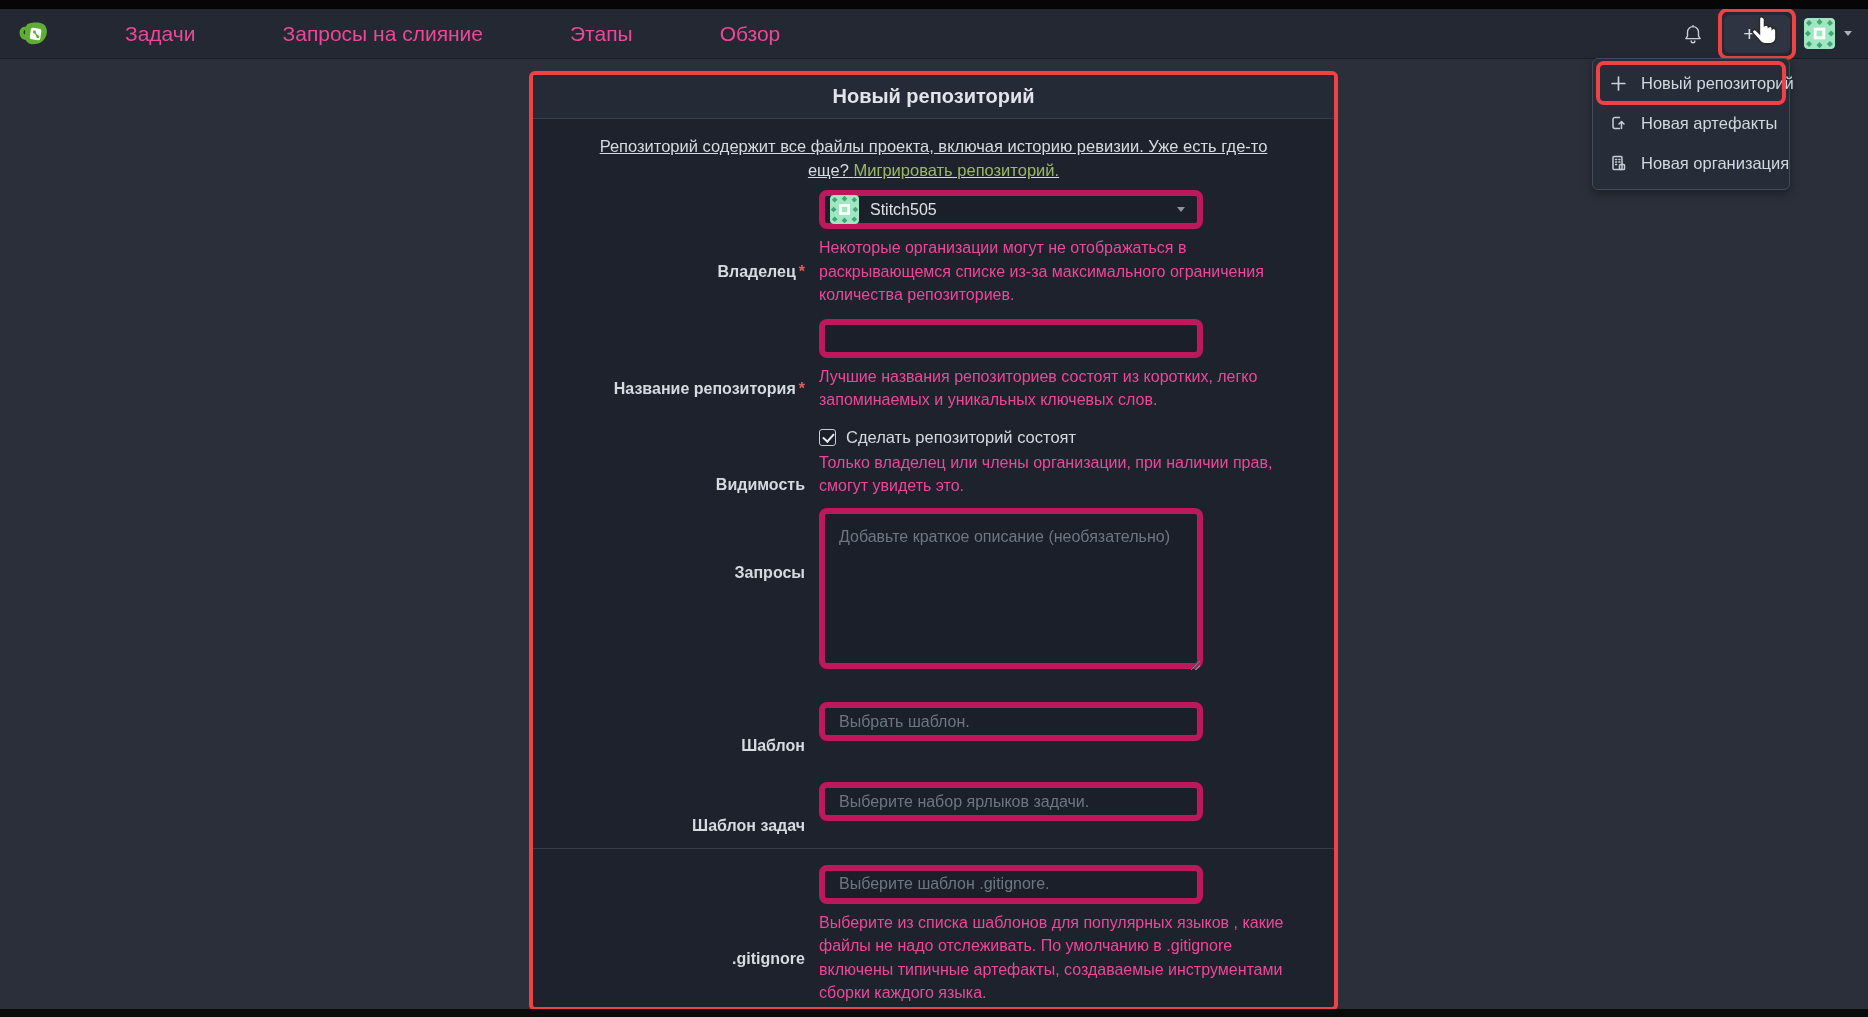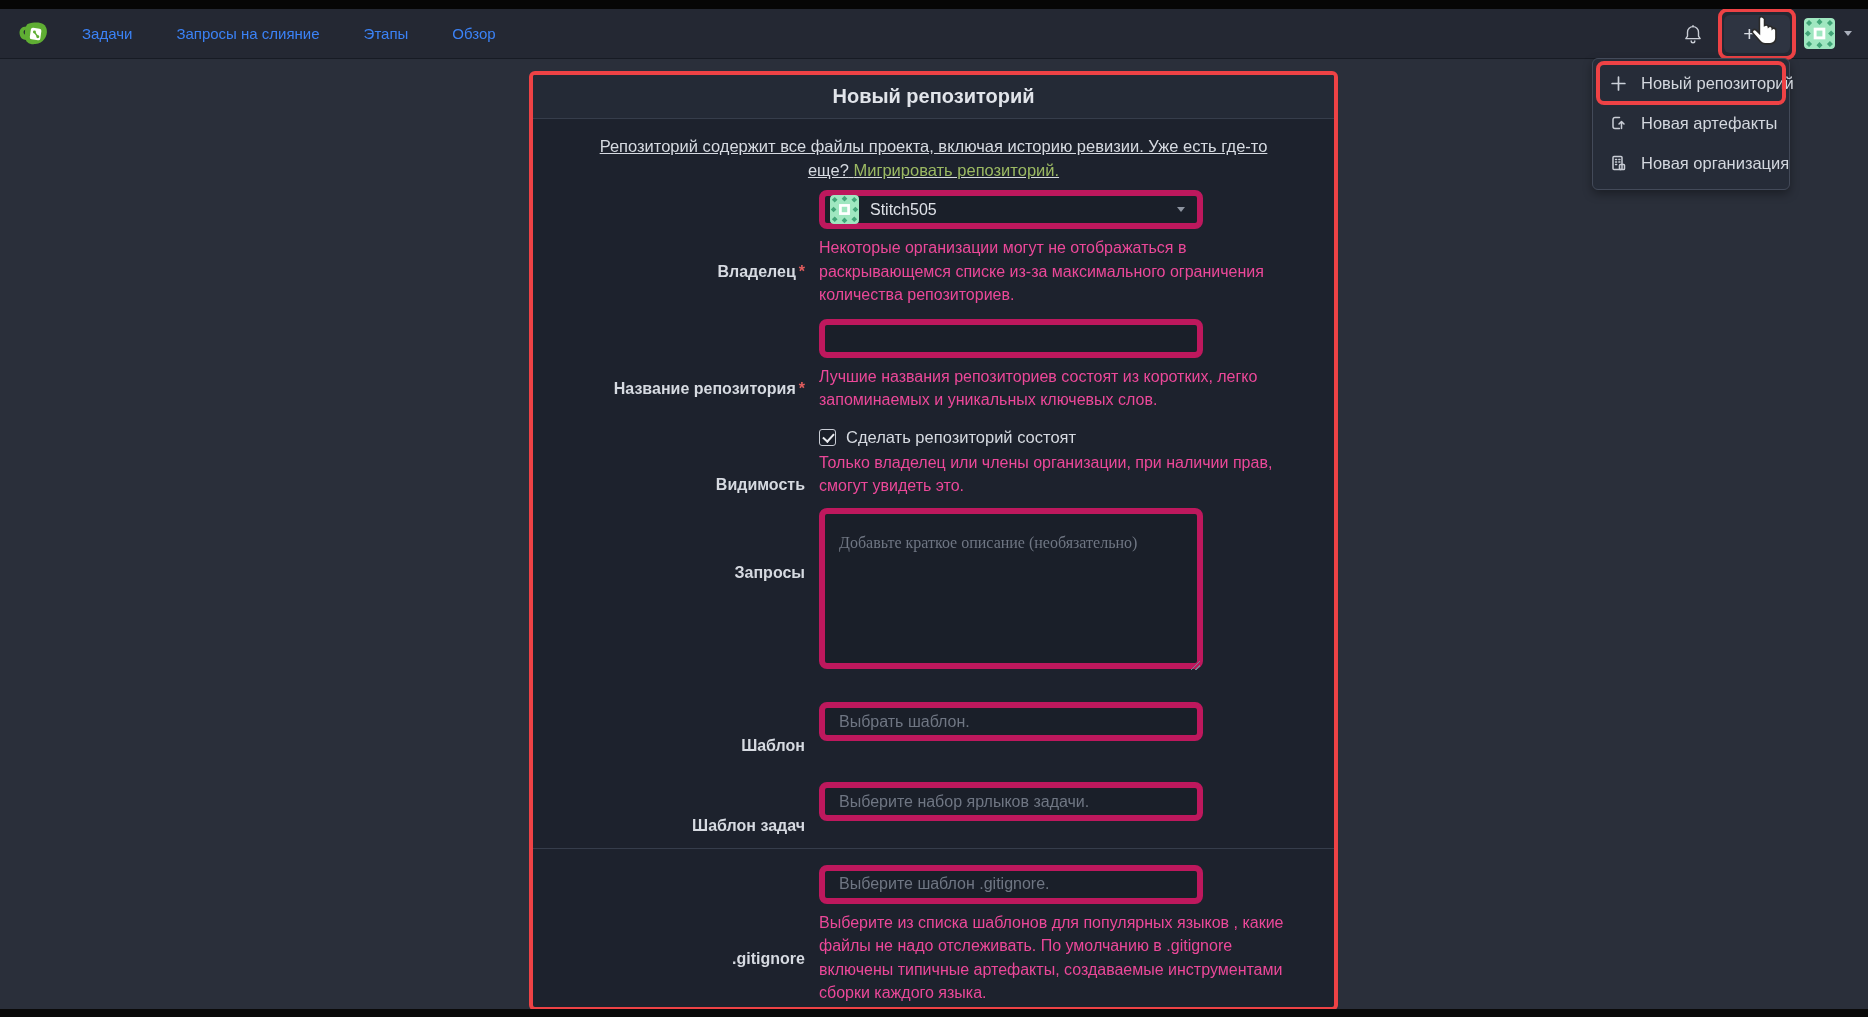--- a/index.html
+++ b/index.html
@@ -14,21 +14,21 @@
   .bottom-strip { position:absolute; bottom:0; left:0; width:100%; height:8px; background:#0a0a0a; z-index:6; }
 
   
   .navbar {
     position:absolute; top:9px; left:0; width:100%; height:50px;
     background:#242833; border-bottom:1px solid #171b24;
     display:flex; align-items:center; padding:0 16px; z-index:4;
   }
   .logo { width:36px; height:36px; display:flex; align-items:center; justify-content:center; cursor:pointer; }
   .nav-links { display:flex; margin-left:30px; gap:44px; }
-  .nav-link { font-size:15px; color:#3b82f6; cursor:pointer; white-space:nowrap; }
+  .nav-link { font-size:21px; color:#ec4899; cursor:pointer; white-space:nowrap;margin-left:43px; }
   .nav-right { margin-left:auto; display:flex; align-items:center; }
   .bell { width:22px; height:24px; margin-right:20px; cursor:pointer; }
   .create-wrap { position:relative; margin-right:14px; }
   .create-btn {
     width:66px; height:38px; background:#2e3441; border-radius:6px;
     display:flex; align-items:center; justify-content:center; gap:7px; cursor:pointer;
   }
   .plus-glyph { font-size:21px; color:#d7dbe2; line-height:1; font-weight:400; }
   .caret { width:0; height:0; border-left:4.5px solid transparent; border-right:4.5px solid transparent; border-top:5.5px solid #a9afbb; }
   .red-outline {
@@ -87,21 +87,21 @@
   .checkbox {
     width:17px; height:17px; border:1px solid #c9cdd5; border-radius:3px; position:relative;
     background:#1a1f29; cursor:pointer; flex:0 0 17px;
   }
   .checkbox::after {
     content:""; position:absolute; left:4.5px; top:1px; width:5px; height:9px;
     border:solid #e8eaee; border-width:0 2px 2px 0; transform:rotate(42deg);
   }
   .check-label { font-size:16.5px; color:#d6dae1; cursor:pointer; }
 
-  textarea.ctl { height:161px; padding-top:20px; resize:none;font-family:Liberation Serif, serif; }
+  textarea.ctl { height:161px; padding-top:14px; resize:none; }
   .textarea-wrap { position:relative; width:384px; }
   .resize-grip {
     position:absolute; right:3px; bottom:3px; width:11px; height:11px;
     background:
       linear-gradient(135deg, transparent 0 55%, #7a8292 55% 62%, transparent 62% 75%, #7a8292 75% 82%, transparent 82%);
   }
   .section-divider { border:none; border-top:1px solid #363d4b; margin-top:13px; }
 
   .mt8{margin-top:8px}.mt10{margin-top:10px}.mt12{margin-top:12px}.mt14{margin-top:14px}.mt16{margin-top:16px}
 

